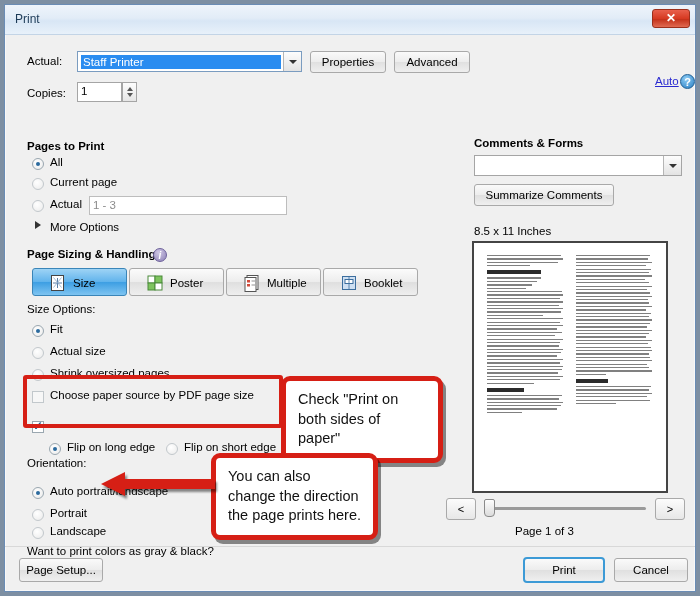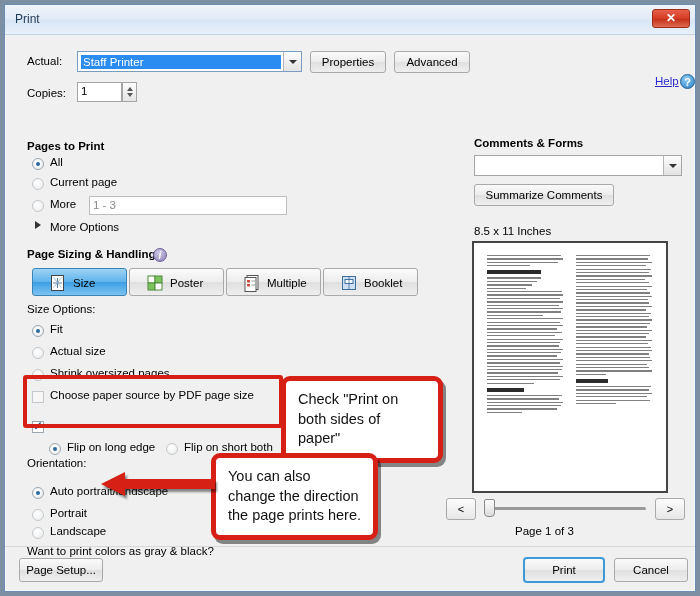--- a/index.html
+++ b/index.html
@@ -221,21 +221,21 @@
 
       <span class="bold" style="position:absolute;left:22px;top:105px;">Pages to Print</span>
 
       <div class="radio on" style="left:27px;top:123px;"></div>
       <span class="lbl" style="position:absolute;left:45px;top:121px;">All</span>
 
       <div class="radio off" style="left:27px;top:143px;"></div>
       <span class="lbl" style="position:absolute;left:45px;top:141px;">Current page</span>
 
       <div class="radio off" style="left:27px;top:165px;"></div>
-      <span class="lbl" style="position:absolute;left:45px;top:163px;">More</span>
+      <span class="lbl" style="position:absolute;left:45px;top:163px;">Actual</span>
       <div class="txt dis" style="position:absolute;left:84px;top:161px;width:198px;height:19px;">1 - 3</div>
 
       <span style="position:absolute;left:30px;top:186px;width:0;height:0;
                    border-top:4px solid transparent;border-bottom:4px solid transparent;border-left:6px solid #333;"></span>
       <span class="lbl" style="position:absolute;left:45px;top:186px;">More Options</span>
 
       <span class="bold" style="position:absolute;left:22px;top:213px;">Page Sizing &amp; Handling</span>
       <div class="infoico" style="left:148px;top:213px;">i</div>
 
       <div class="sizebtn active" style="left:27px;top:233px;">
@@ -294,38 +294,38 @@
       <span class="lbl" style="position:absolute;left:45px;top:332px;">Shrink oversized pages</span>
 
       <div class="chk off" style="left:27px;top:356px;"></div>
       <span class="lbl" style="position:absolute;left:45px;top:354px;">Choose paper source by PDF page size</span>
 
       <div class="chk on" style="left:27px;top:386px;"></div>
 
       <div class="radio on" style="left:44px;top:408px;"></div>
       <span class="lbl" style="position:absolute;left:62px;top:406px;">Flip on long edge</span>
       <div class="radio off" style="left:161px;top:408px;"></div>
-      <span class="lbl" style="position:absolute;left:179px;top:406px;">Flip on short both</span>
+      <span class="lbl" style="position:absolute;left:179px;top:406px;">Flip on short edge</span>
 
       <span class="lbl" style="position:absolute;left:22px;top:422px;">Orientation:</span>
 
       <div class="radio on" style="left:27px;top:452px;"></div>
       <span class="lbl" style="position:absolute;left:45px;top:450px;">Auto portrait/landscape</span>
 
       <div class="radio off" style="left:27px;top:474px;"></div>
       <span class="lbl" style="position:absolute;left:45px;top:472px;">Portrait</span>
 
       <div class="radio off" style="left:27px;top:492px;"></div>
       <span class="lbl" style="position:absolute;left:45px;top:490px;">Landscape</span>
 
       <span class="lbl" style="position:absolute;left:22px;top:510px;">Want to print colors as gray &amp; black?</span>
     </div>
 
     <div class="right">
-      <span class="helplink" style="left:195px;top:40px;">Help</span>
+      <span class="helplink" style="left:195px;top:40px;">Auto</span>
       <div class="helpico" style="left:220px;top:39px;">?</div>
 
       <span class="bold" style="position:absolute;left:14px;top:102px;">Comments &amp; Forms</span>
       <div class="combo" style="position:absolute;left:14px;top:120px;width:208px;border-color:#a5a5a5;">
         <span class="arrow"></span>
       </div>
       <div class="btn" style="position:absolute;left:14px;top:149px;width:140px;height:22px;line-height:20px;">Summarize Comments</div>
 
       <span class="lbl" style="position:absolute;left:14px;top:190px;">8.5 x 11 Inches</span>
 

